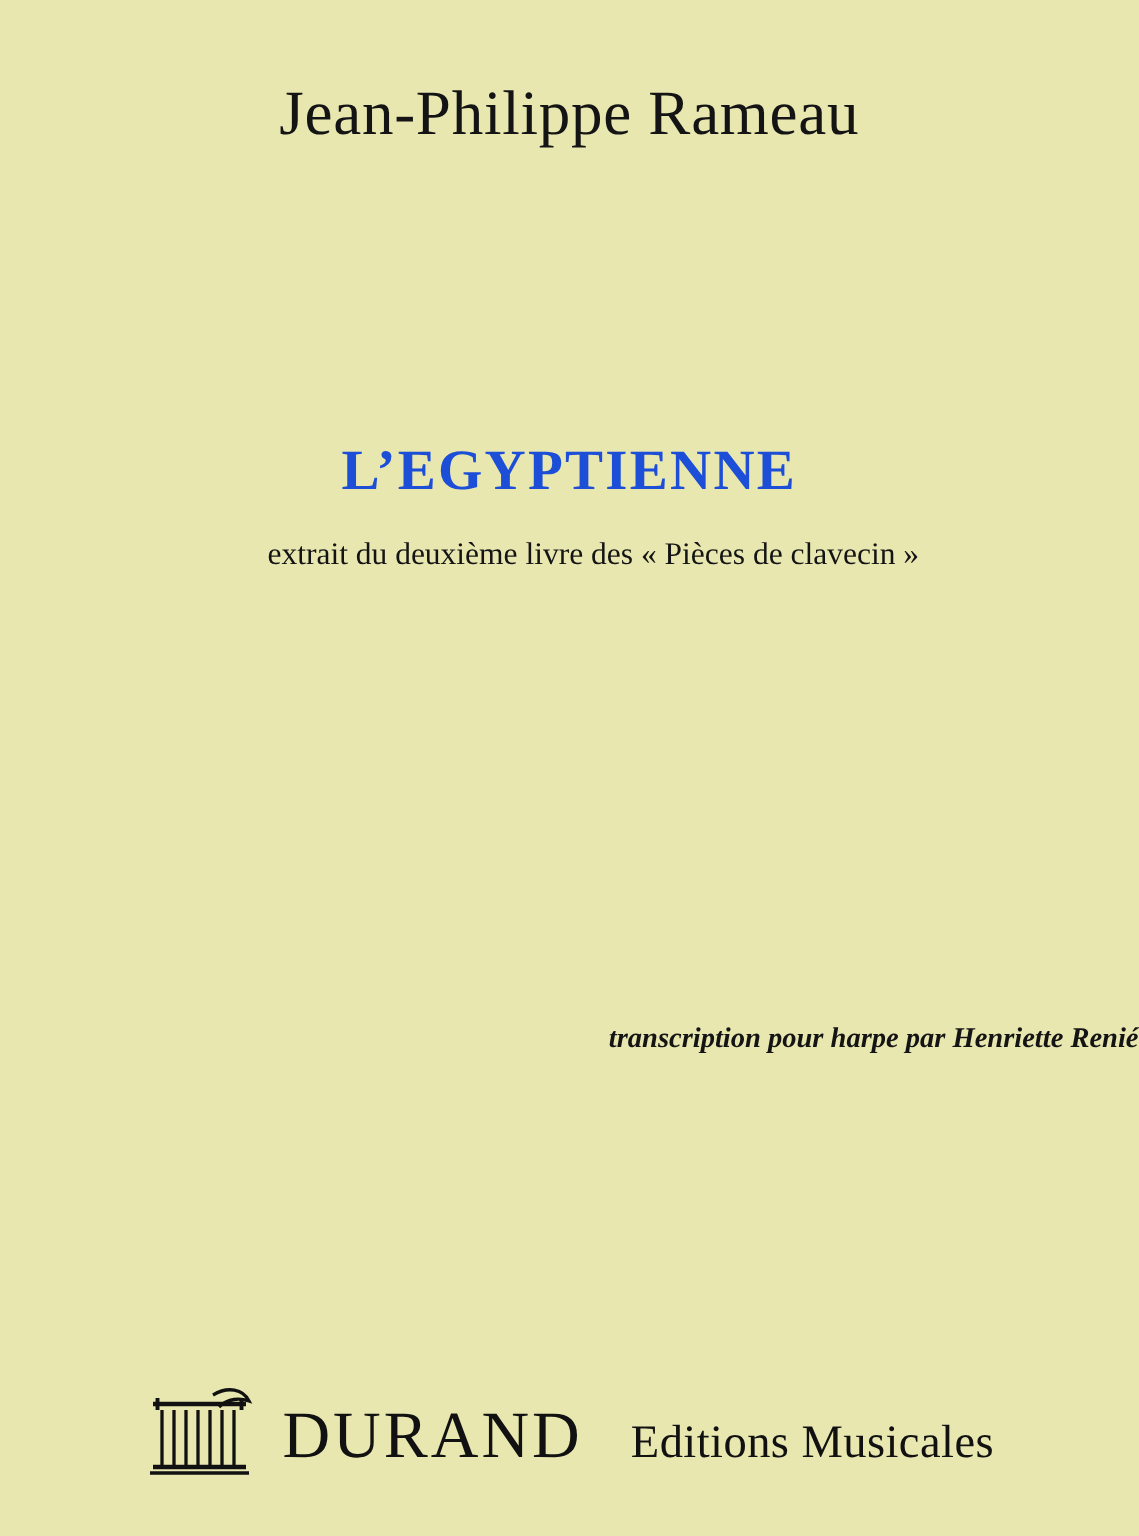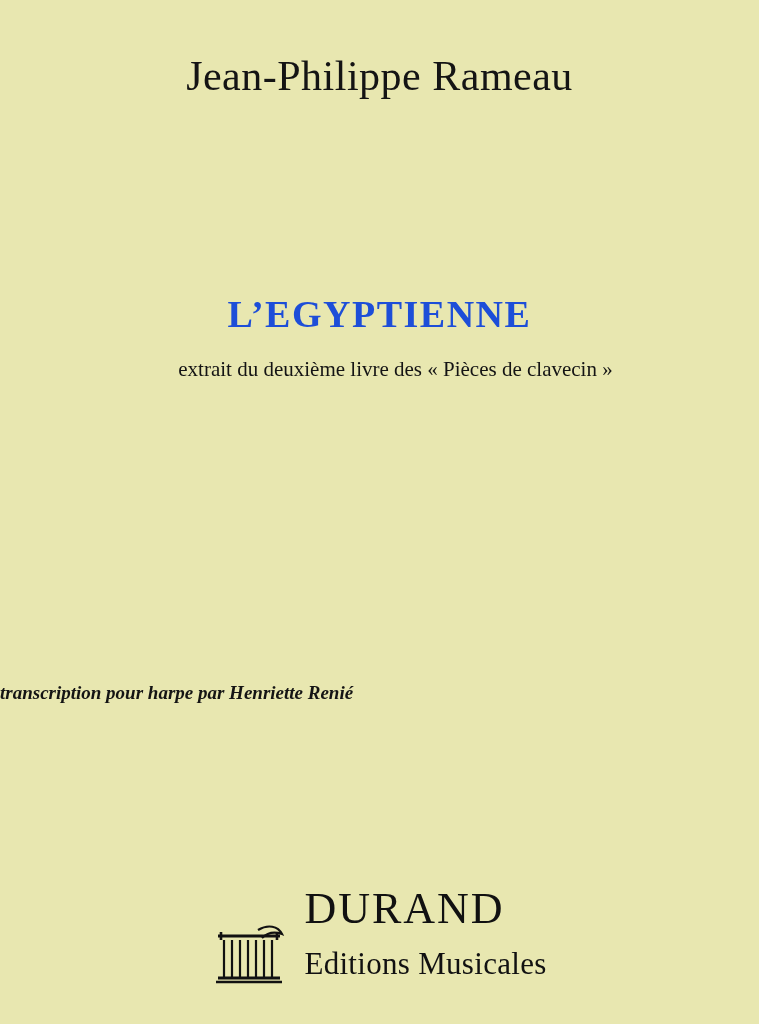--- a/index.html
+++ b/index.html
@@ -55,21 +55,21 @@
     font-size: 21px;
     font-weight: 400;
     color: #141414;
     padding-left: 32px;
   }
   .transcription {
     position: absolute;
     top: 682px;
     left: 0;
     right: 0;
-    text-align: left;
+    text-align: right;
     font-family: "Liberation Serif", serif;
     font-style: italic;
     font-weight: 700;
     font-size: 19px;
     color: #141414;
   }
   .publisher {
     position: absolute;
     bottom: 36px;
     left: 0;
@@ -80,23 +80,22 @@
     gap: 18px;
   }
   .logo {
     width: 74px;
     height: 68px;
     display: block;
   }
   .publisher-text {
     display: flex;
     align-items: baseline;
-    gap: 12px;
+    gap: 32px;
     padding-bottom: 6px;
-    flex-direction: column;
   }
   .publisher-name {
     font-family: "Liberation Serif", serif;
     font-size: 44px;
     font-weight: 400;
     letter-spacing: 2px;
     color: #111;
   }
   .publisher-sub {
     font-family: "Liberation Serif", serif;

